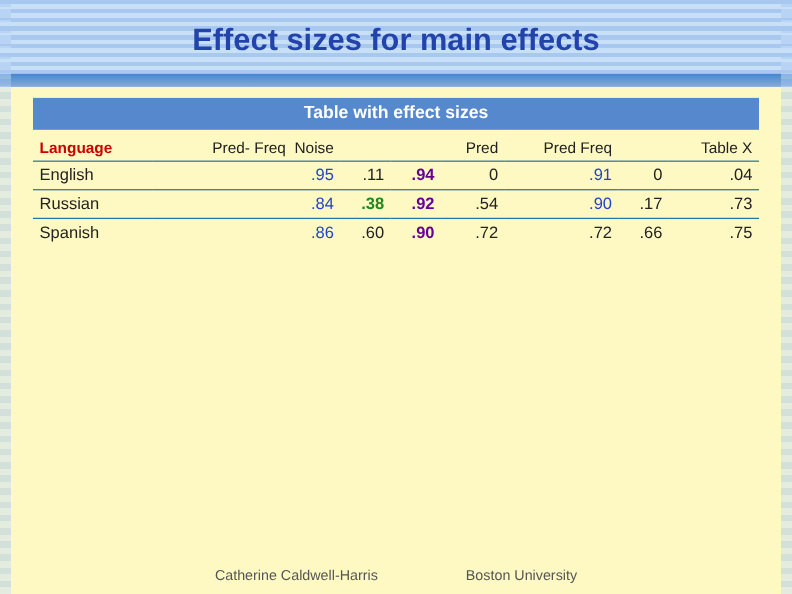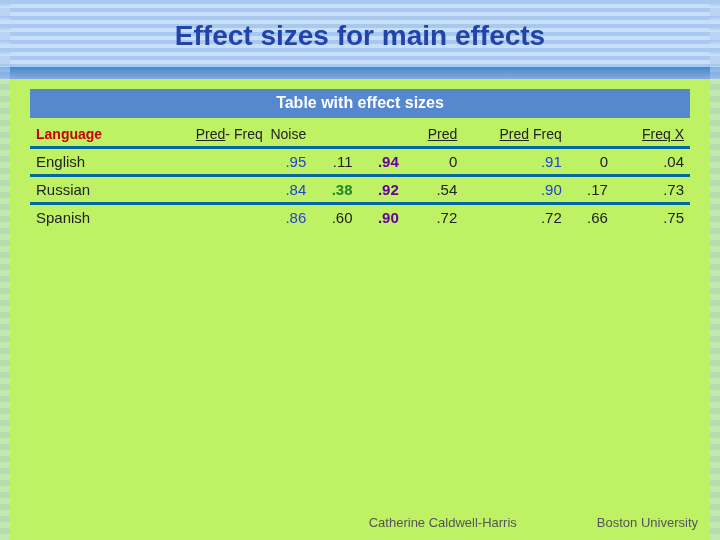--- a/index.html
+++ b/index.html
@@ -9,21 +9,21 @@
       height: 540px;
       background: #fff;
       font-family: Arial, sans-serif;
       overflow: hidden;
       position: relative;
     }
 
     .slide {
       width: 720px;
       height: 540px;
-      background: #bef264;
+      background: #fef9c3;
       display: flex;
       flex-direction: column;
       align-items: center;
     }
 
     
     .header-area {
       width: 100%;
       background: repeating-linear-gradient(
         180deg,
@@ -91,37 +91,36 @@
       text-align: left;
     }
 
     .col-header-lang {
       color: #cc0000;
       font-weight: bold;
       text-align: left;
     }
 
     .underline {
-      text-decoration: underline;
       margin-top: 34px;
     }
 
     .bold-blue { color: #2244cc; font-weight: normal; }
     .bold-green { color: #228822; font-weight: bold; }
     .bold-purple { color: #660099; font-weight: bold; }
 
     tr.data-row td {
-      border-top: 3px solid #0369a1;
+      border-top: 1px solid #0369a1;
     }
 
     .footer {
       margin-top: auto;
       width: 100%;
       display: flex;
-      justify-content: flex-end;
+      justify-content: center;
       gap: 80px;
       padding: 8px 22px 10px;
       font-size: 13px;
       color: #555;
     }
 
     
     .stripe-left, .stripe-right {
       position: absolute;
       top: 0;
@@ -158,21 +157,21 @@
     <table>
       <thead>
         <tr>
           <th class="col-header-lang">Language</th>
           <th><span class="underline">Pred</span>-&nbsp;Freq&nbsp;&nbsp;Noise</th>
           <th></th>
           <th></th>
           <th><span class="underline">Pred</span></th>
           <th><span class="underline">Pred</span>&nbsp;Freq</th>
           <th></th>
-          <th><span class="underline">Freq X</span></th>
+          <th><span class="underline">Table X</span></th>
         </tr>
       </thead>
       <tbody>
 
         <tr class="data-row">
           <td>English</td>
           <td><span class="bold-blue">.95</span></td>
           <td>.11</td>
           <td><span class="bold-purple">.94</span></td>
           <td>0</td>

